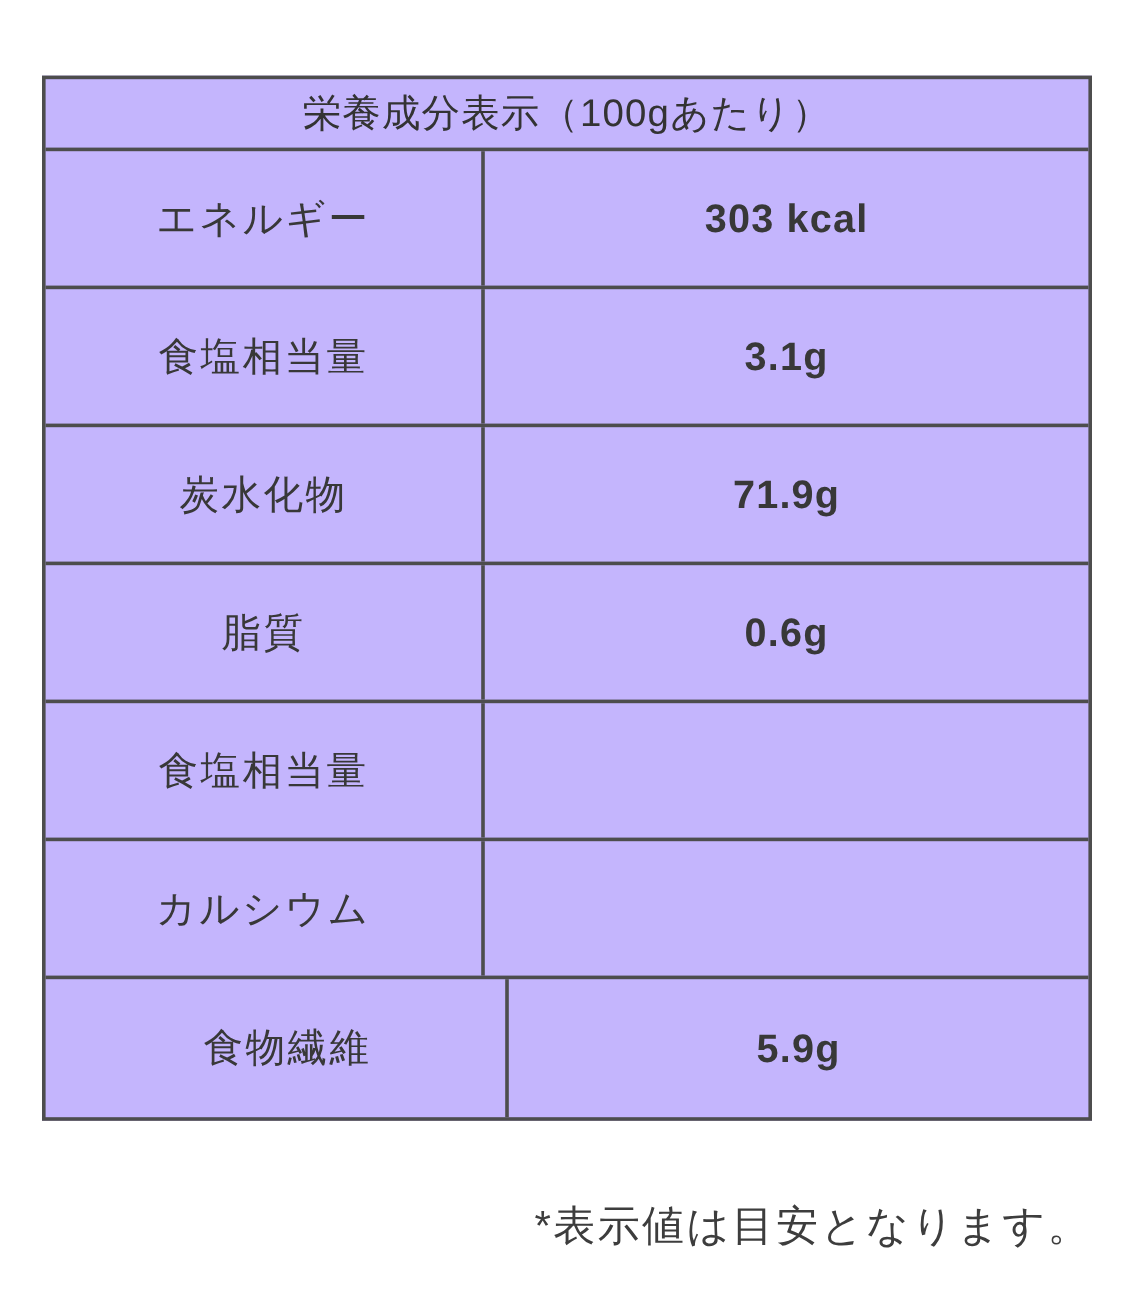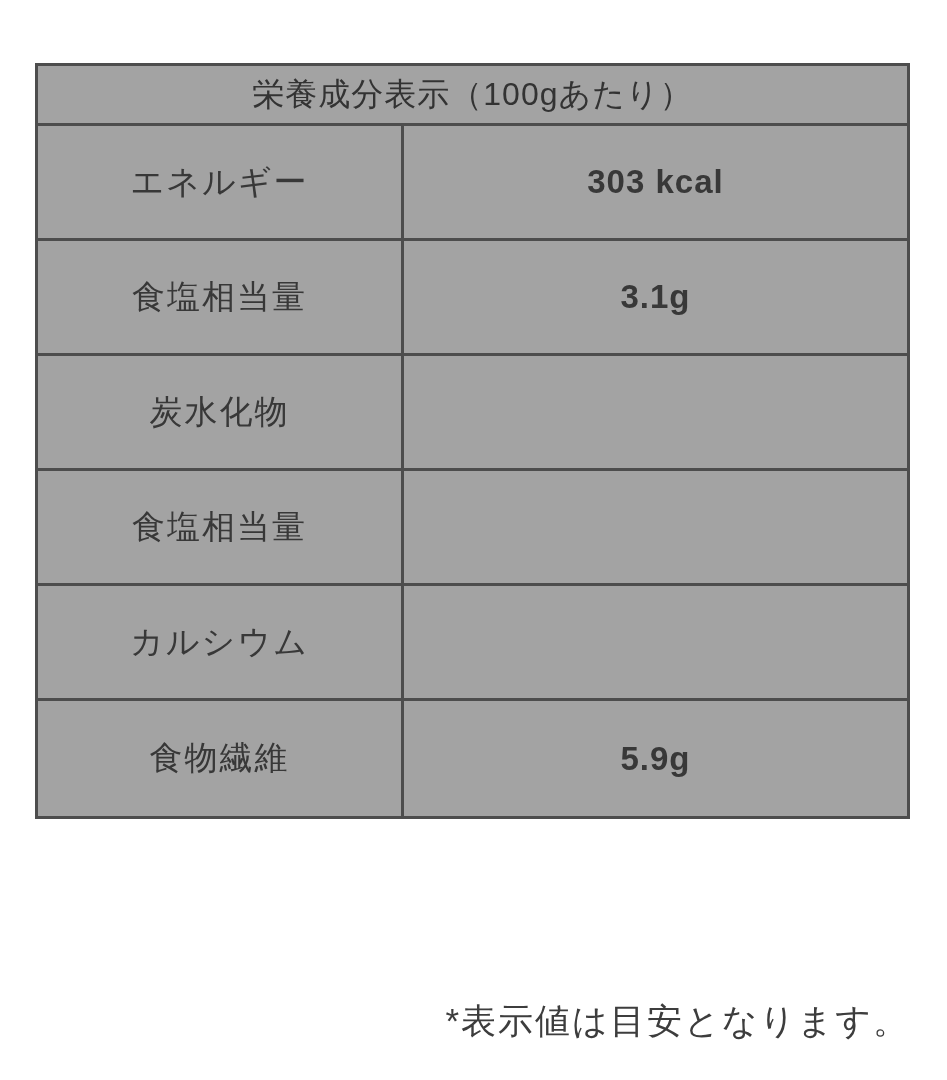--- a/index.html
+++ b/index.html
@@ -15,41 +15,42 @@
     color: #383838;
     overflow: hidden;
   }
   .nutrition-table {
     position: absolute;
     left: 35px;
     top: 63px;
     width: 875px;
     box-sizing: border-box;
     border: 3px solid #4d4d4d;
-    background: #a3a3a3;
+    background: #c4b5fd;
   }
   .table-header {
     box-sizing: border-box;
     height: 60px;
     border-bottom: 3px solid #4d4d4d;
     display: flex;
     align-items: center;
     justify-content: center;
     font-size: 32px;
     letter-spacing: 1px;
     color: #333333;
   }
   .table-row {
     box-sizing: border-box;
     height: 115px;
     display: flex;
     border-bottom: 3px solid #4d4d4d;
   }
   .table-row:last-child {
     border-bottom: none;
+    margin-left: 20px;
   }
   .cell {
     box-sizing: border-box;
     display: flex;
     align-items: center;
     justify-content: center;
     font-size: 33px;
     color: #383838;
   }
   .cell.label {
@@ -84,22 +85,27 @@
     <div class="cell value">303 kcal</div>
   </div>
 
   <div class="table-row">
     <div class="cell label">食塩相当量</div>
     <div class="cell value">3.1g</div>
   </div>
 
   <div class="table-row">
     <div class="cell label">炭水化物</div>
+    <div class="cell value">71.9g</div>
   </div>
 
+  <div class="table-row">
+    <div class="cell label">脂質</div>
+    <div class="cell value">0.6g</div>
+  </div>
 
   <div class="table-row">
     <div class="cell label">食塩相当量</div>
   </div>
 
   <div class="table-row">
     <div class="cell label">カルシウム</div>
   </div>
 
   <div class="table-row">

